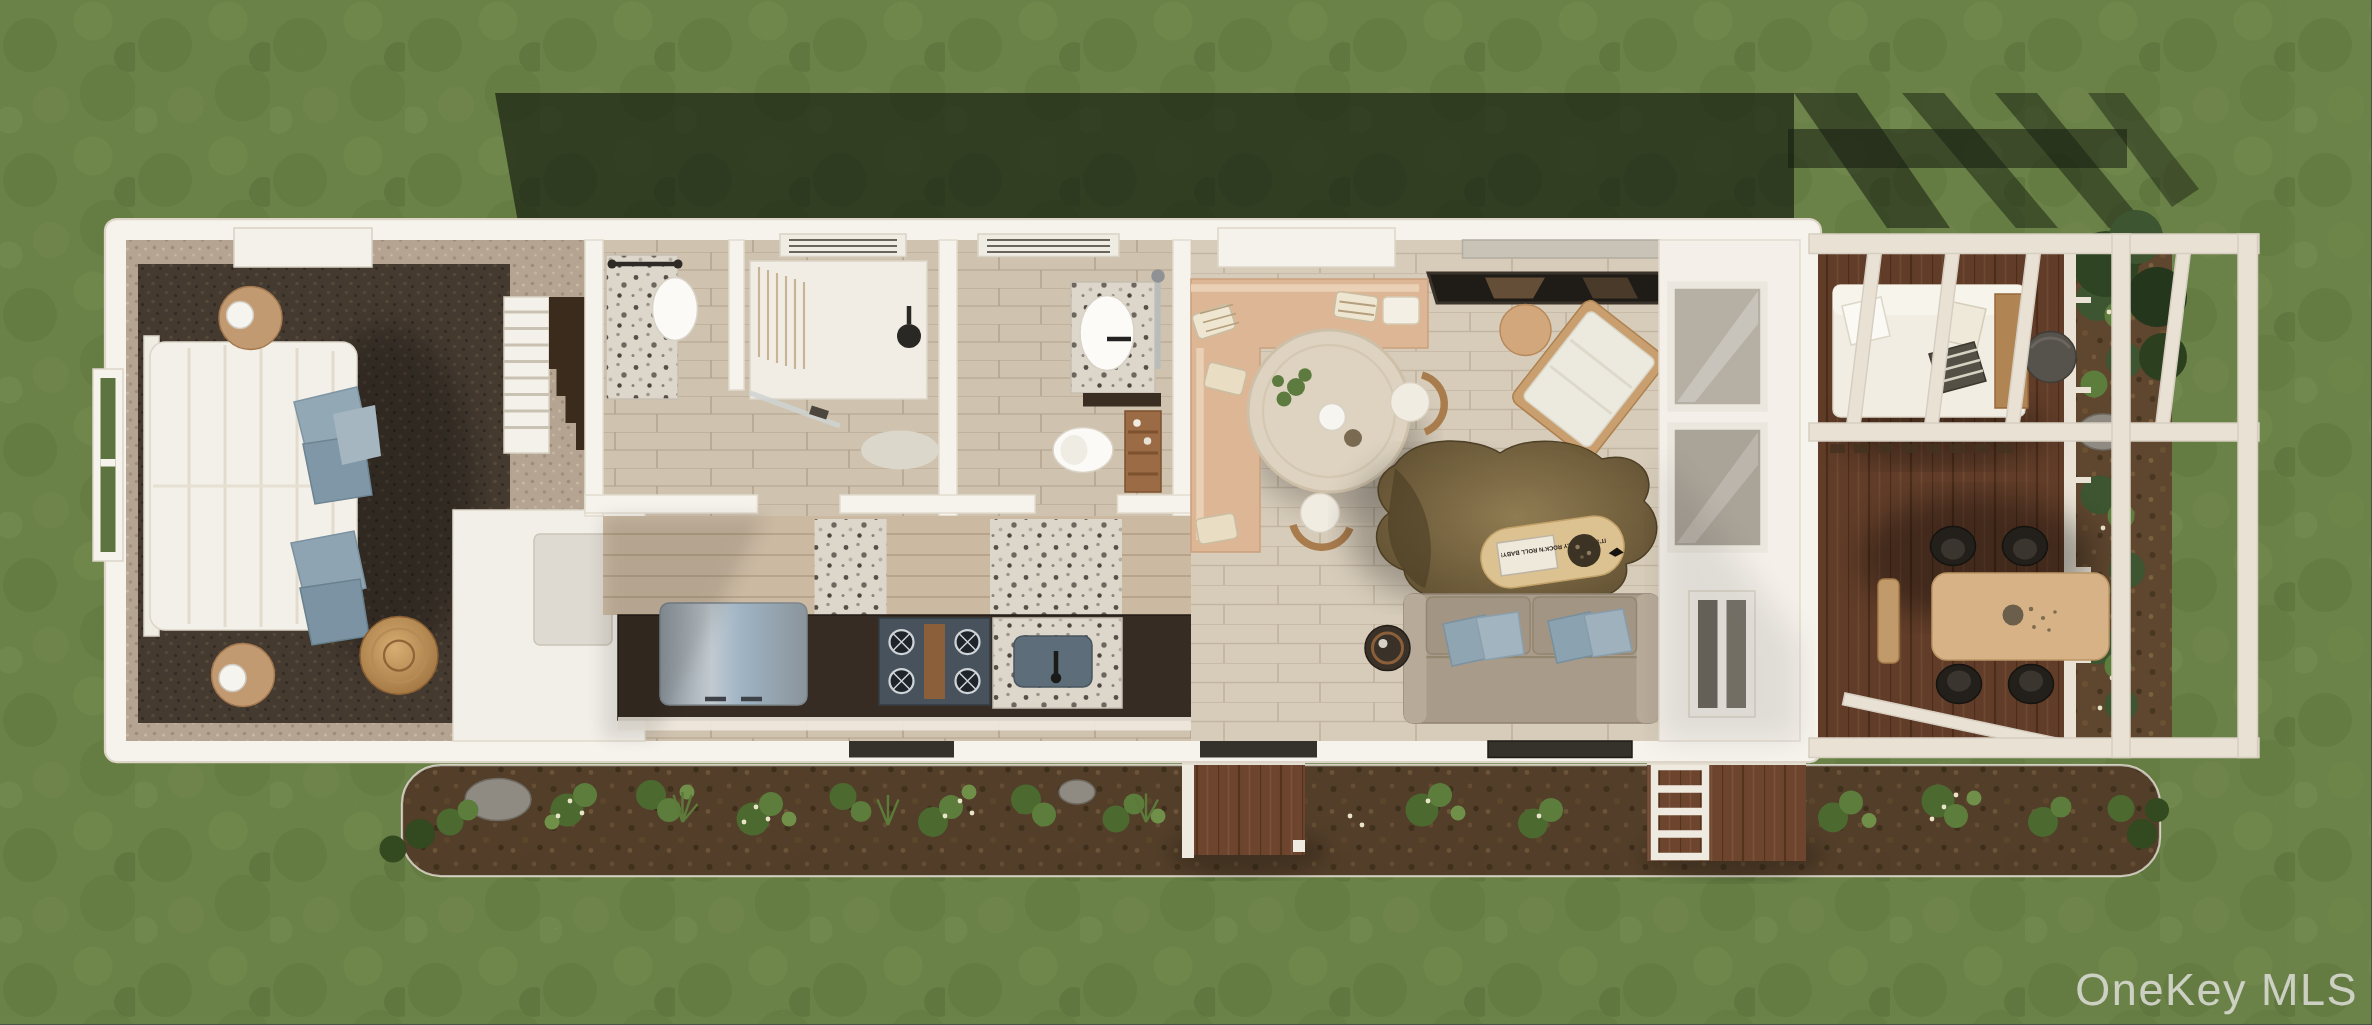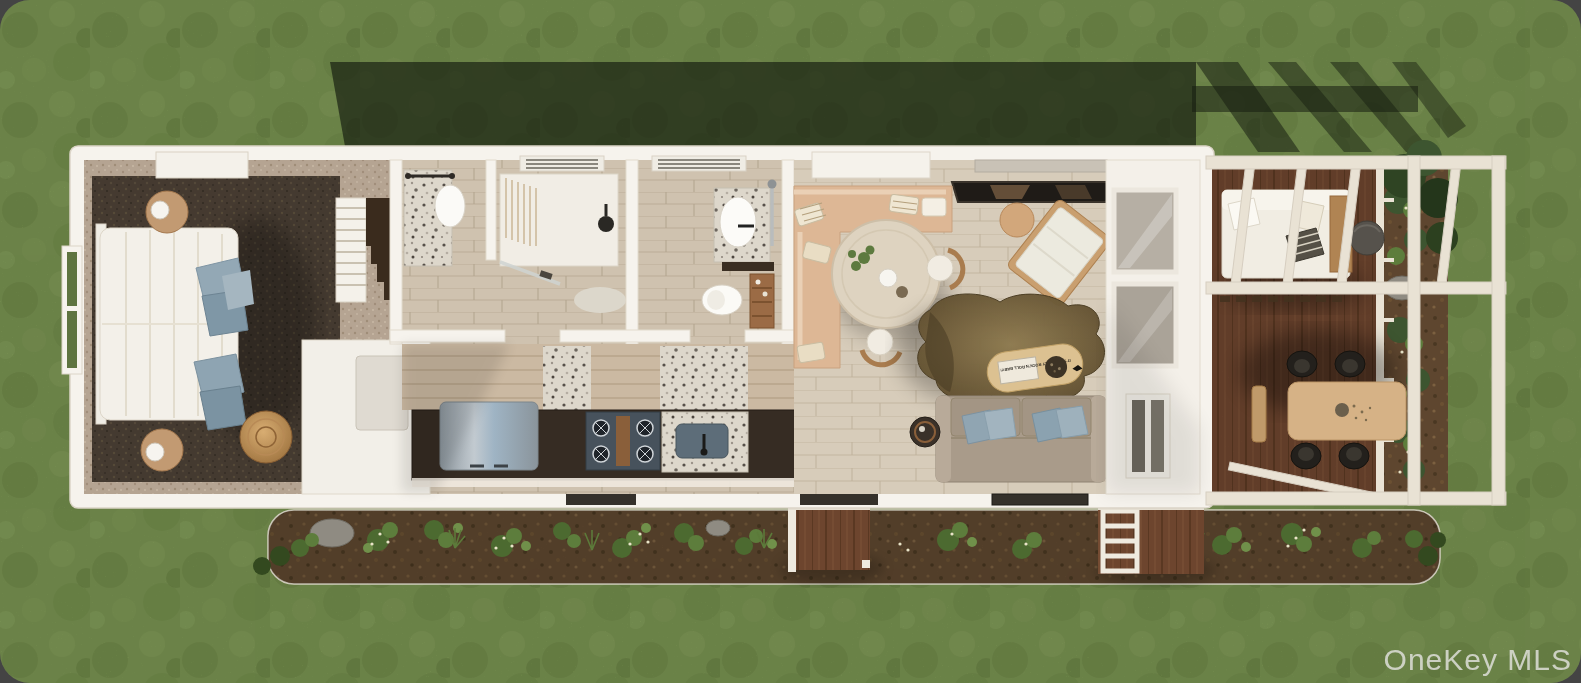--- a/index.html
+++ b/index.html
@@ -1,17 +1,17 @@
 <!DOCTYPE html>
 <html><head>
 <meta charset="utf-8">
 <style>
   html,body{margin:0;padding:0;background:#444;}
   #stage{position:relative;width:1581px;height:683px;overflow:hidden;
-         font-family:"Liberation Sans", sans-serif;border-radius:30px;}
+         font-family:"Liberation Sans", sans-serif;}
   #stage svg{display:block;width:1581px;height:683px;}
   text{font-family:"Liberation Sans", sans-serif;}
   .wm{font-size:30px;letter-spacing:1px;opacity:.82;}
   .bookTxt{font-size:4px;font-weight:bold;fill:#2a2620;}
 </style>
 </head>
 <body>
 
 <div id="stage">
 <svg viewBox="0 0 1581 683" xmlns="http://www.w3.org/2000/svg">

